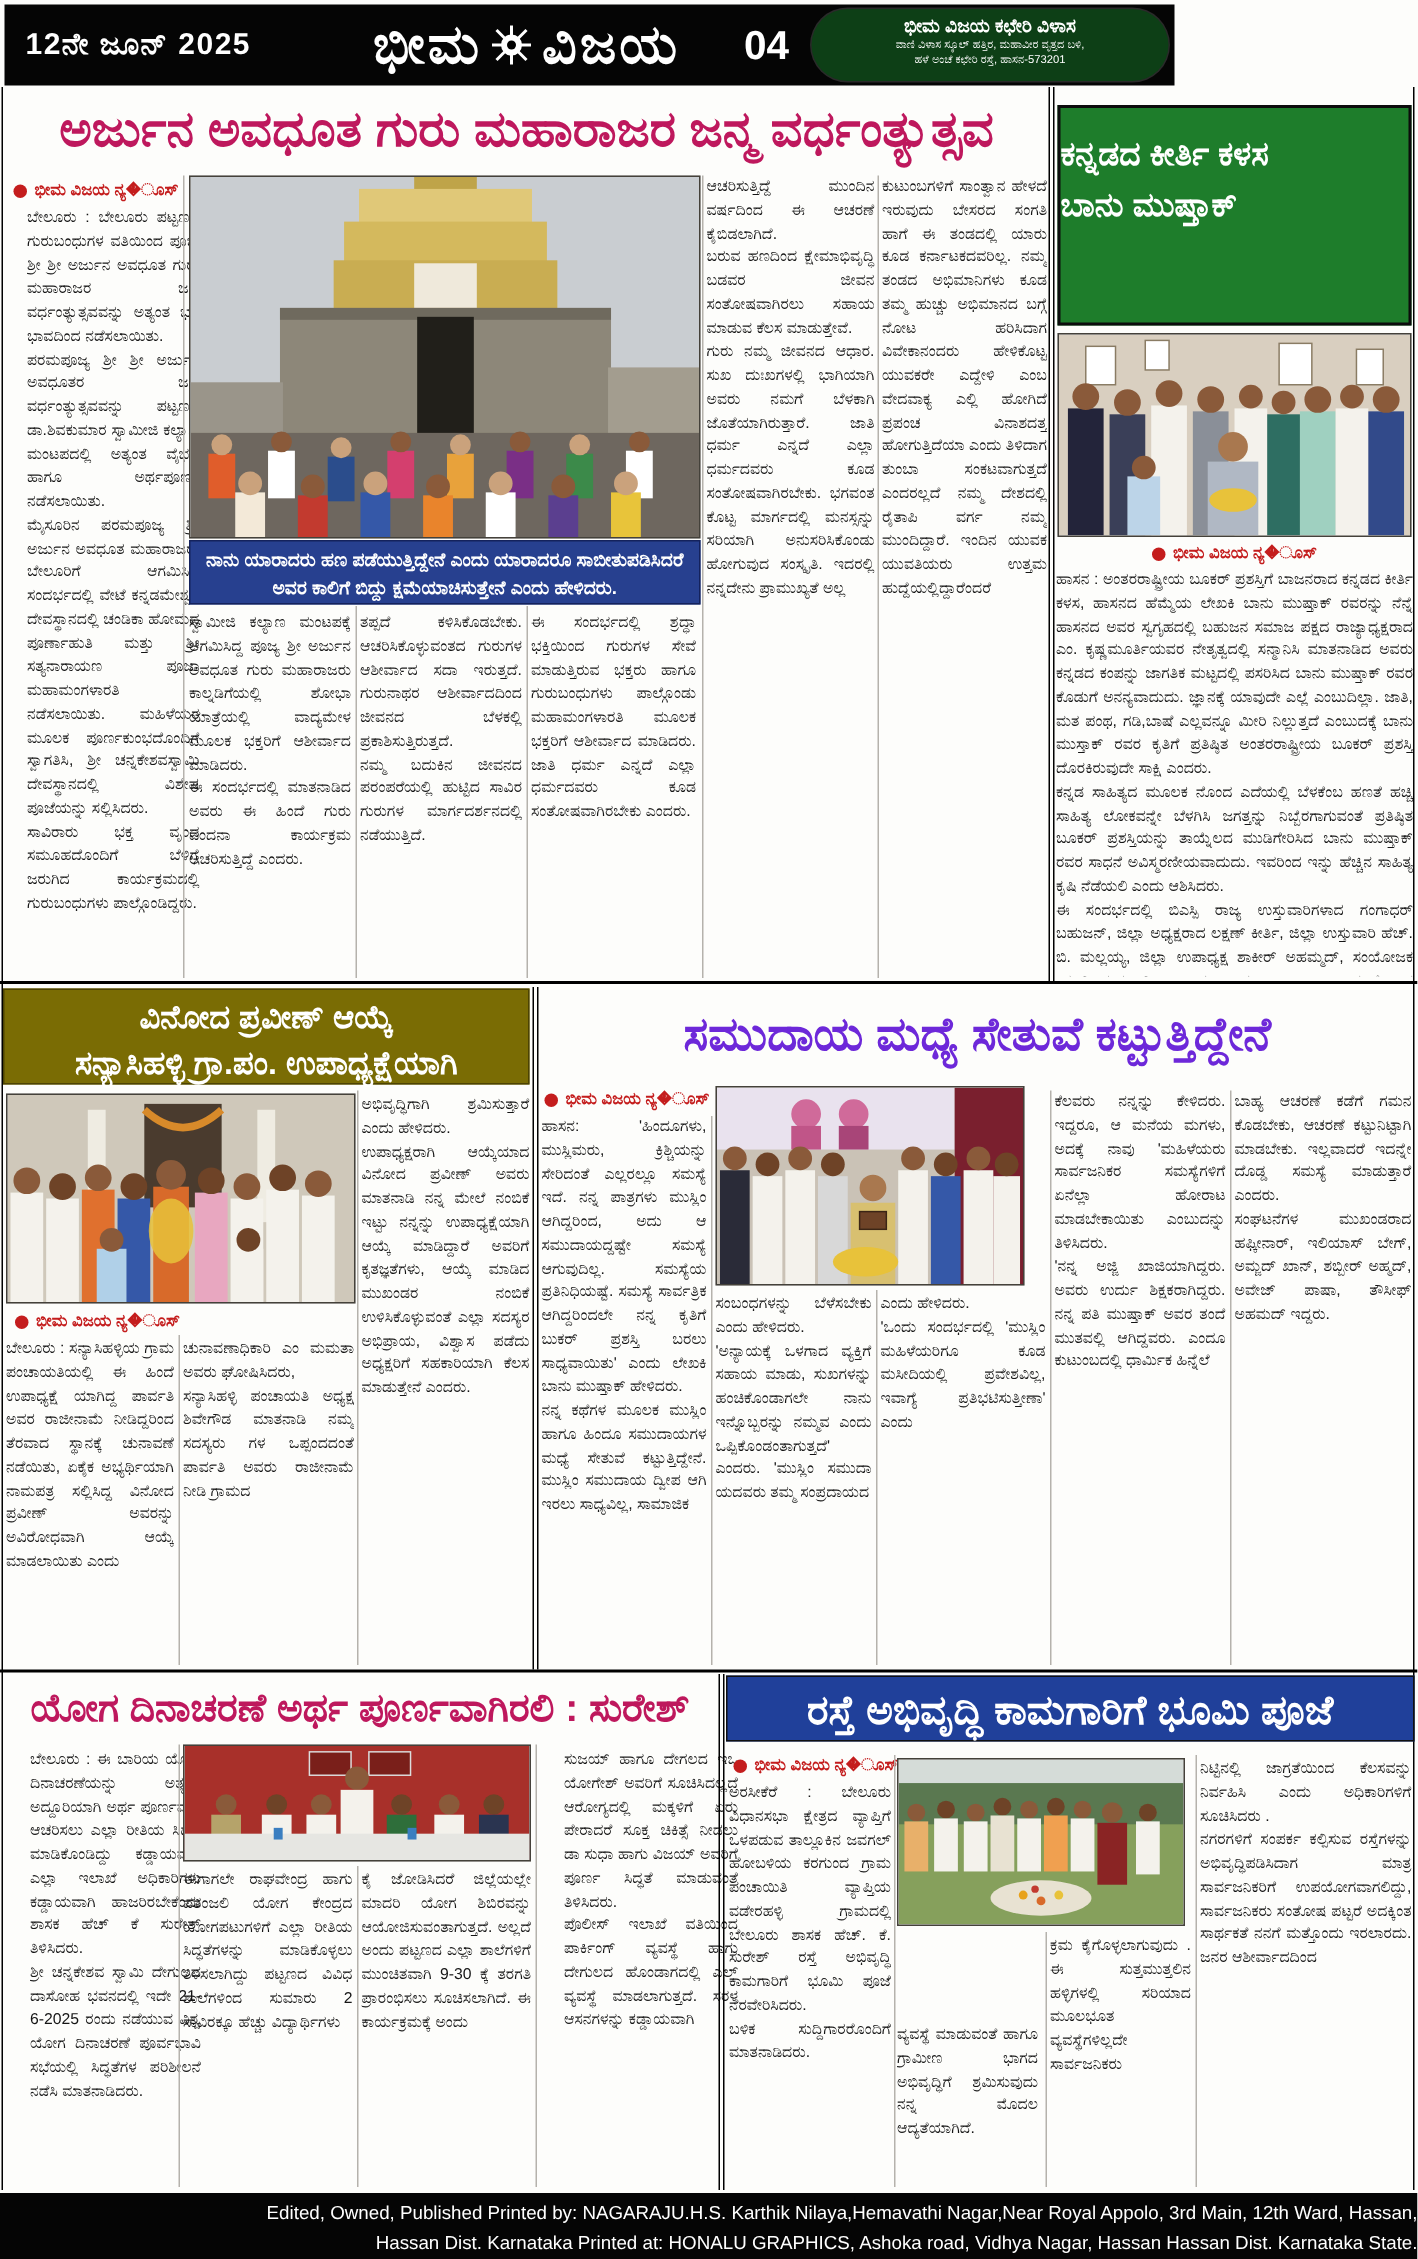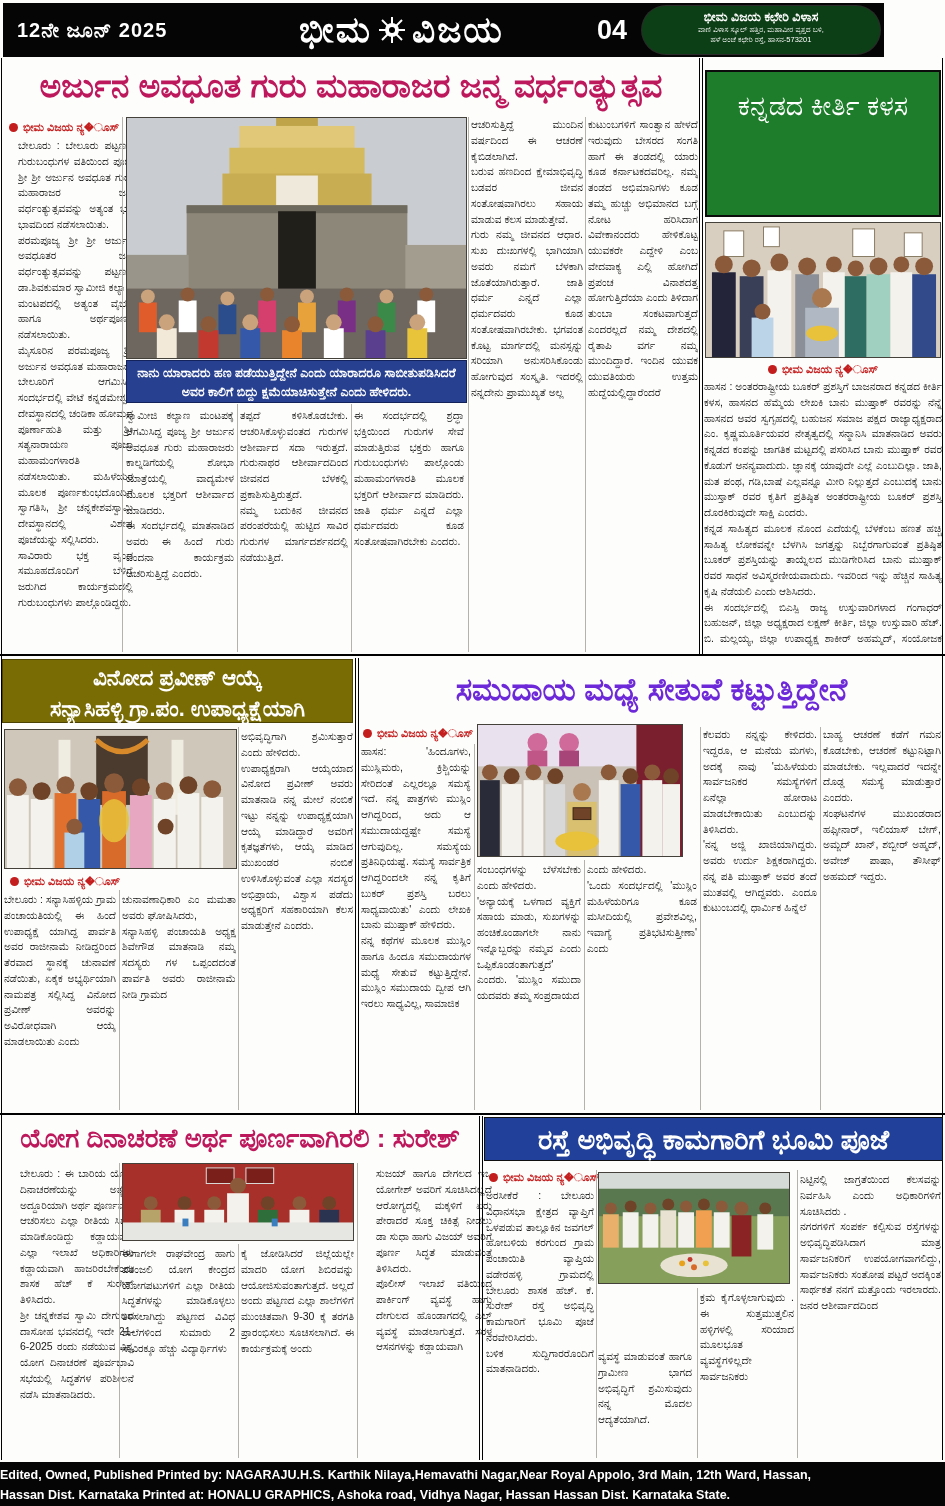--- a/index.html
+++ b/index.html
@@ -8,36 +8,36 @@
   .bodytext { font-size:10.5px; line-height:1.5; text-align:justify; white-space:pre-line; color:#151515; overflow:hidden; }
   .byline { display:flex; align-items:center; gap:5px; color:#c41d1d; font-weight:bold; font-size:11px; }
   .byline .dot { width:9px; height:9px; border-radius:50%; background:#c41d1d; flex:0 0 auto; }
   .vrule { position:absolute; width:1px; background:#b5b2ac; }
   .dblrule { position:absolute; width:4px; border-left:1.5px solid #000; border-right:1.5px solid #000; }
   .hrule { position:absolute; height:1.5px; background:#000; }
   .photo { border:1px solid #44413a; overflow:hidden; background:#ccc; }
   .photo svg { display:block; width:100%; height:100%; }
 
   
-  .header { left:3px; top:3px; width:881px; height:54px; background:#050505; display:flex; align-items:center; color:#fff; }
+  .header { left:3px; top:3px; width:780px; height:54px; background:#050505; display:flex; align-items:center; color:#fff; }
   .hdr-date { font-size:20px; font-weight:bold; padding-left:14px; width:218px; letter-spacing:1px; }
   .hdr-mast { flex:1; display:flex; align-items:center; justify-content:center; gap:6px; font-size:36px; font-weight:bold; letter-spacing:2px; }
   .hdr-page { font-size:27px; font-weight:bold; width:60px; text-align:center; }
   .hdr-office { width:238px; height:48px; margin-right:4px; background:#0d3f16; border-radius:24px; text-align:center; color:#fff; padding-top:4px; box-shadow:0 0 0 1px #2a2a2a; }
   .hdr-office .t { font-size:12.5px; font-weight:bold; }
   .hdr-office .s { font-size:7.5px; line-height:1.35; }
 
   .headline-red { color:#be185d; font-weight:bold; text-align:center; }
-  .greenbox { background:#1e7d2b; border:2.5px solid #0c0c0c; color:#fff; font-weight:normal; text-align:center; font-size:27px; line-height:1.55; padding-top:14px; }
+  .greenbox { background:#1e7d2b; border:2.5px solid #0c0c0c; color:#fff; font-weight:bold; font-size:22px; line-height:1.55; padding-top:14px; }
   .olivebox { background:#7a6c04; border:1.5px solid #4c4302; color:#fff; font-weight:bold; text-align:center; font-size:21.5px; line-height:1.45; padding-top:3px; }
   .bluebox { background:#20409a; border:1.5px solid #101010; color:#fff; font-weight:bold; text-align:center; font-size:27px; line-height:44px; }
   .maroonhead { color:#6d28d9; }
   .caption-blue { background:#27408f; border:1px solid #14225c; color:#fff; font-weight:bold; font-size:12.5px; text-align:center; line-height:1.55; padding-top:3px; }
 
-  .footer { left:0; top:1462px; width:945px; height:44px; background:#050505; color:#fff; text-align:left; font-weight:bold; font-size:12.5px; line-height:1.62; padding-top:3px; }
+  .footer { left:0; top:1462px; width:945px; height:44px; background:#050505; color:#fff; text-align:right; font-weight:normal; font-size:12.5px; line-height:1.62; padding-top:3px; }
   .pageedge { position:absolute; width:1px; background:#000; }
 </style>
 </head>
 <body>
 
 <div class="header abs">
   <div class="hdr-date">12ನೇ ಜೂನ್ 2025</div>
   <div class="hdr-mast">
     <span>ಭೀಮ</span>
     <span style="display:inline-flex;">
@@ -141,20 +141,21 @@
 <div class="vrule" style="left:122px;top:117px;height:535px;"></div>
 <div class="vrule" style="left:237px;top:404px;height:248px;"></div>
 <div class="vrule" style="left:351px;top:404px;height:248px;"></div>
 <div class="vrule" style="left:468px;top:117px;height:535px;"></div>
 <div class="vrule" style="left:585px;top:117px;height:535px;"></div>
 
 <div class="dblrule" style="left:699px;top:58px;height:596px;"></div>
 
 <div class="abs greenbox" style="left:705px;top:70px;width:236px;height:147px;">
   <div>ಕನ್ನಡದ ಕೀರ್ತಿ ಕಳಸ</div>
+  <div>ಬಾನು ಮುಷ್ತಾಕ್</div>
 </div>
 
 <div class="abs photo" style="left:705px;top:222px;width:236px;height:136px;">
   <svg viewBox="0 0 236 136" preserveAspectRatio="none">
     <rect width="236" height="136" fill="#d9cfc0"></rect>
     <rect x="18" y="8" width="20" height="26" fill="#fff" stroke="#8a7c64"></rect>
     <rect x="58" y="4" width="16" height="20" fill="#fff" stroke="#8a7c64"></rect>
     <rect x="148" y="6" width="22" height="28" fill="#fff" stroke="#8a7c64"></rect>
     <rect x="200" y="10" width="18" height="24" fill="#fff" stroke="#8a7c64"></rect>
     <g>

